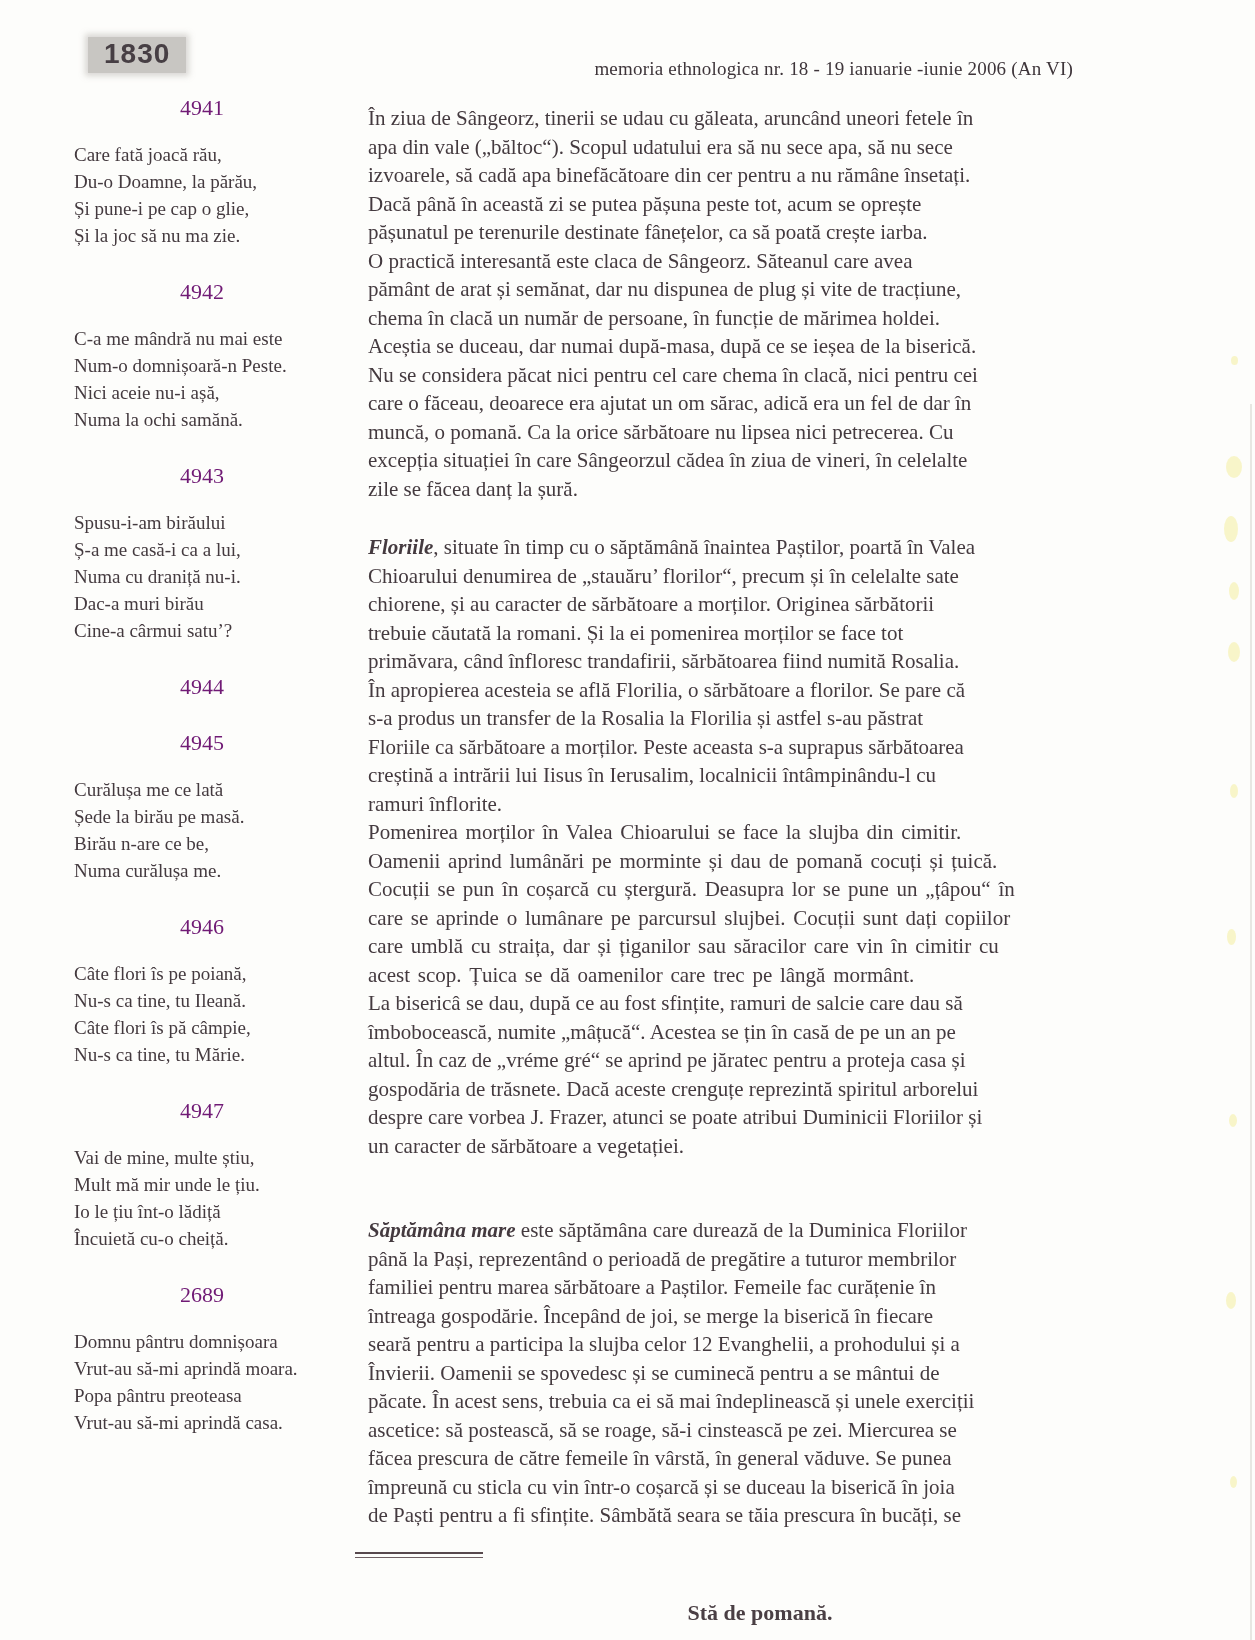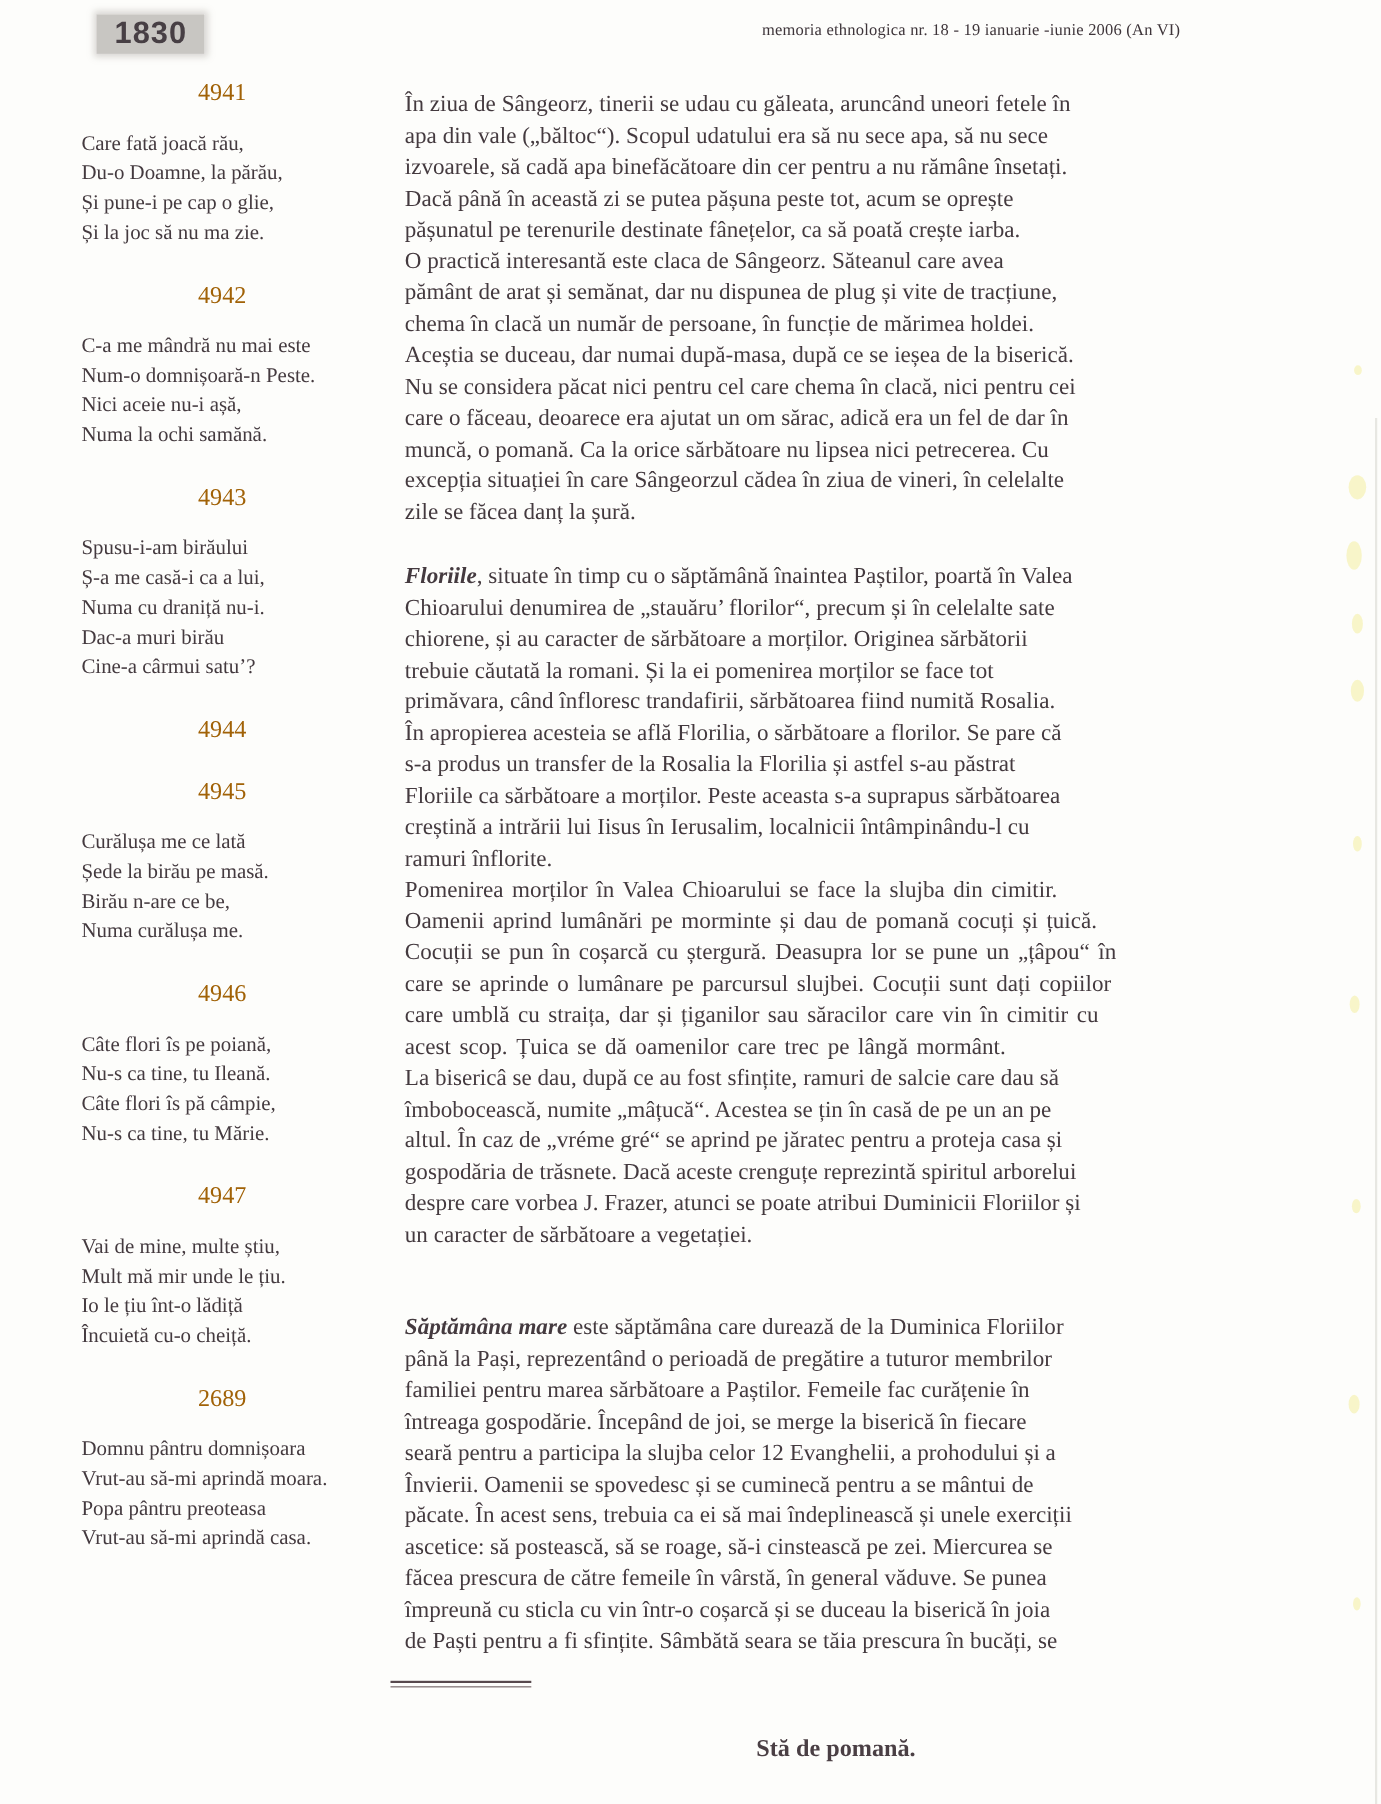--- a/index.html
+++ b/index.html
@@ -4,47 +4,47 @@
 <style>
   html, body { margin: 0; padding: 0; }
   body {
     width: 1255px; height: 1640px;
     background: #fdfdfb;
     font-family: "Liberation Serif", serif;
     color: #443a3f;
     position: relative;
     overflow: hidden;
   }
-  .page { position: absolute; inset: 0; }
+  .page { position: absolute; inset: 0; margin-top: 24px; }
 
   
   .page-number-wrap {
     position: absolute; left: 88px; top: 13px;
     background: rgba(148,144,138,0.5);
     box-shadow: 0 0 6px 3px rgba(148,144,138,0.35);
     padding: 1px 16px 3px 16px;
   }
   .page-number {
     font-family: "Liberation Sans", sans-serif;
     font-size: 28px; font-weight: 600; letter-spacing: 1px;
     color: #473f44;
   }
   .journal-line {
-    position: absolute; top: 20px; right: 182px;
-    font-size: 15px; color: #3e353a; letter-spacing: 0.2px;
+    position: absolute; top: 34px; right: 182px;
+    font-size: 19px; color: #3e353a; letter-spacing: 0.2px;
     white-space: nowrap;
   }
 
   
   .verse-column {
     position: absolute; left: 66px; top: 70px; width: 272px;
   }
   .verse-block { margin-bottom: 29px; }
   .verse-number {
-    text-align: center; font-size: 22px; color: #a16207;
+    text-align: center; font-size: 22px; color: #701a75;
     margin-bottom: 20px; line-height: 27px;
   }
   .verse-line {
     font-size: 19px; line-height: 27px; white-space: nowrap;
     padding-left: 8px;
   }
 
   
   .main-column {
     position: absolute; left: 368px; top: 80px; width: 714px;

